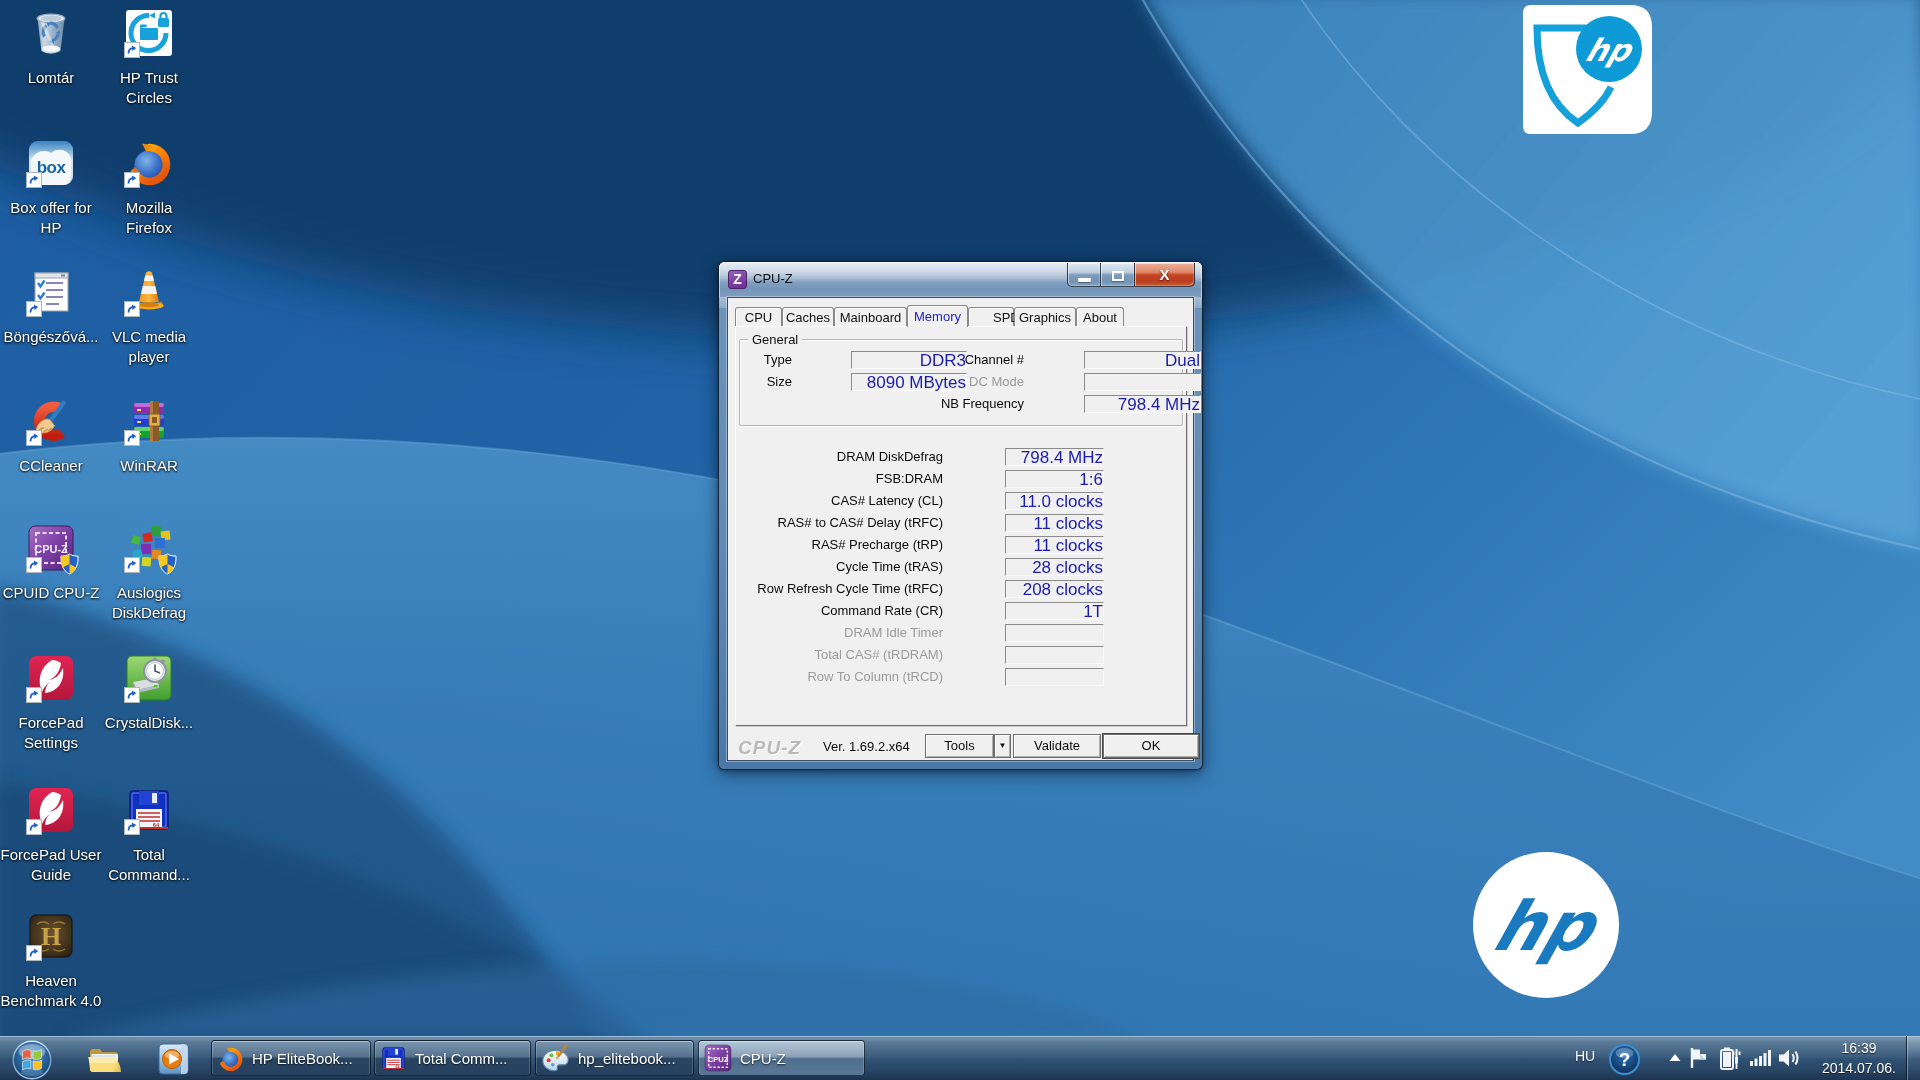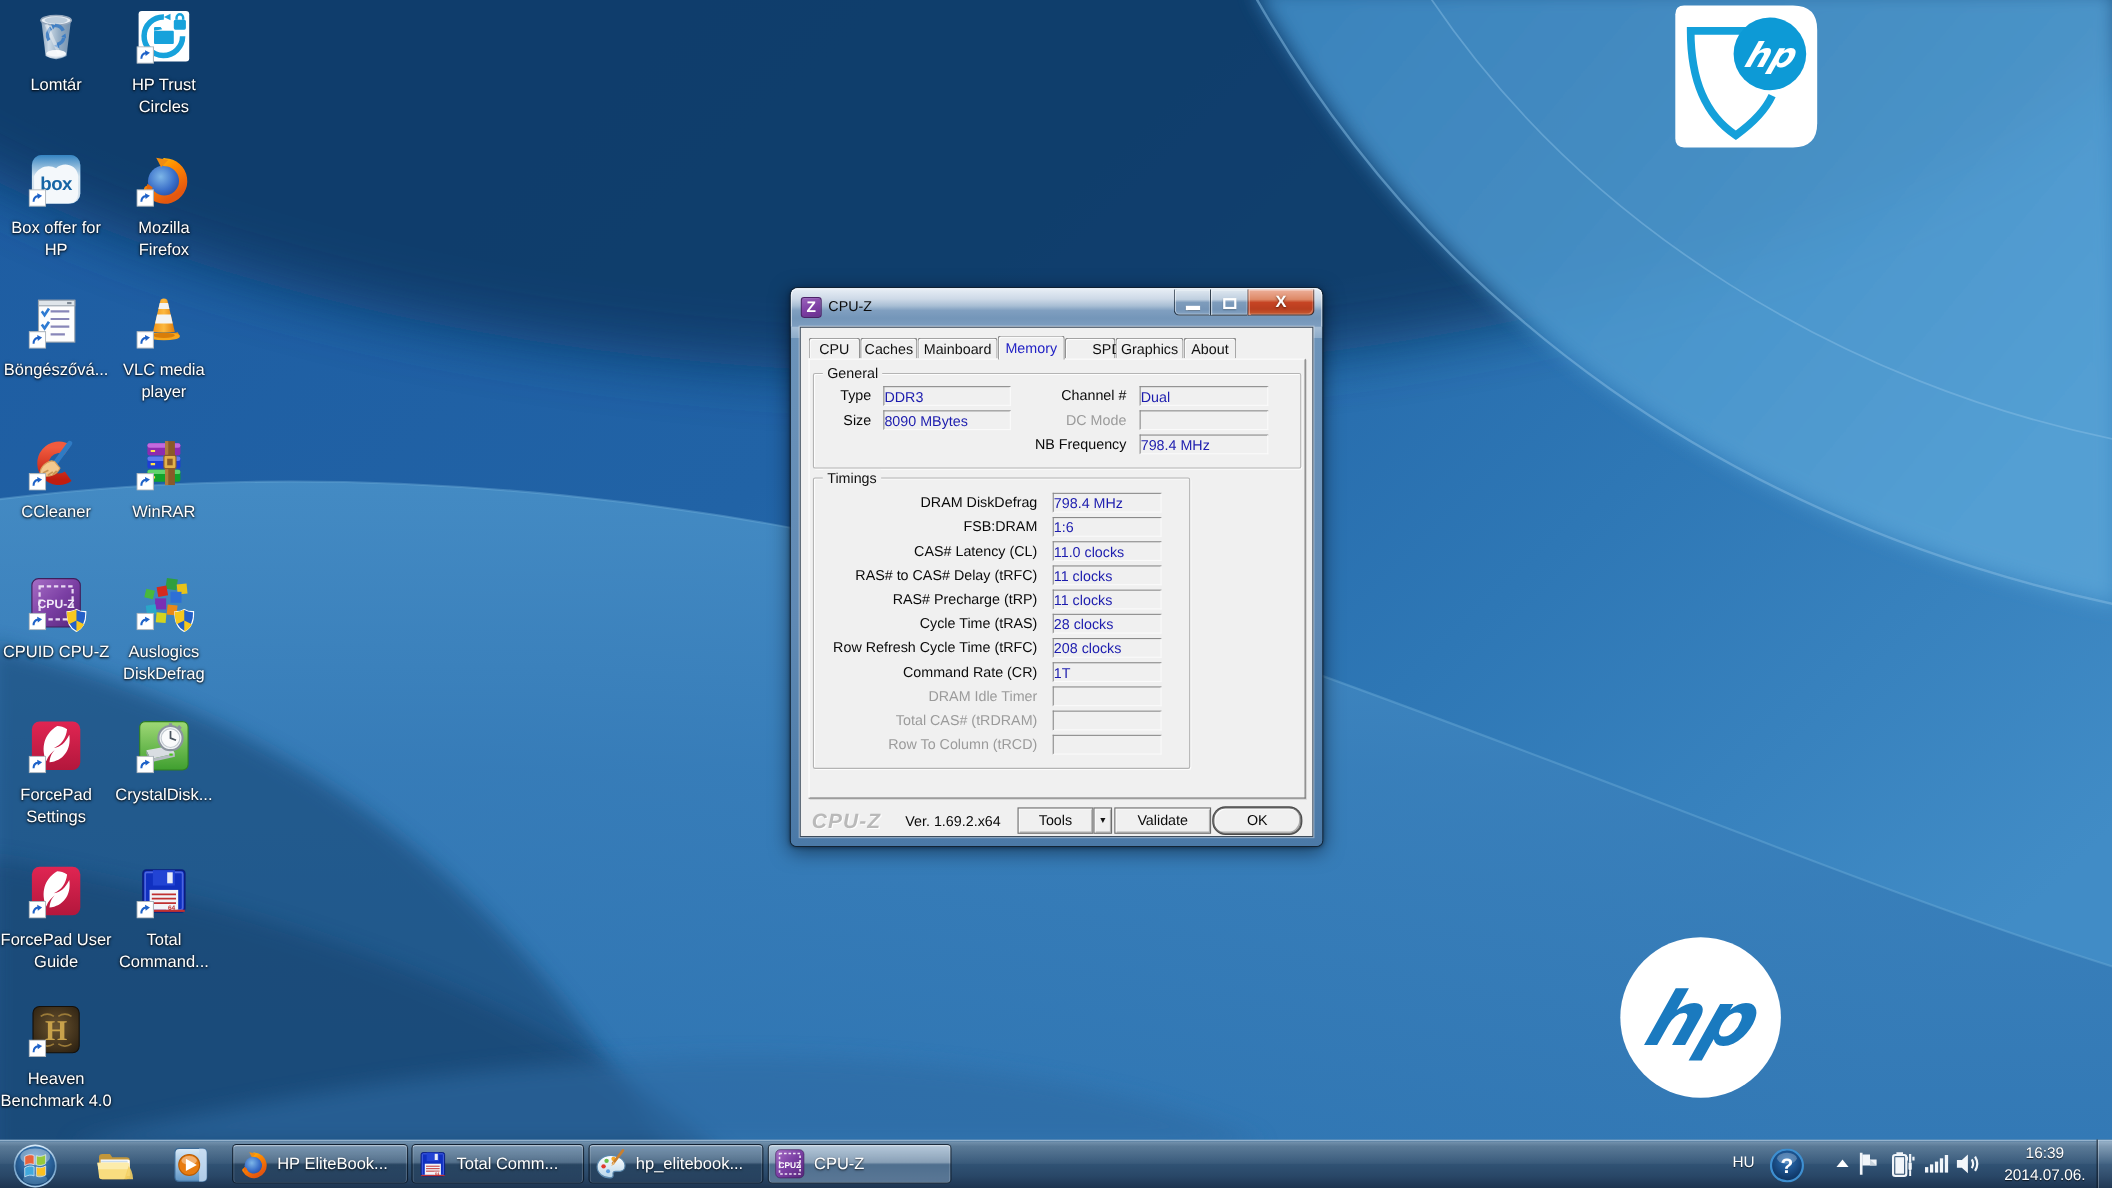--- a/index.html
+++ b/index.html
@@ -69,21 +69,21 @@
 
   .groupbox { position:absolute; border:1px solid #b4b4b4; border-radius:2px;
     box-shadow:inset 1px 1px 0 #fdfdfd, 1px 1px 0 #fdfdfd; }
   .groupbox .legend { position:absolute; left:8px; top:-8px; background:#f0f0f0; padding:0 4px;
     font-size:13px; color:#111; line-height:15px; }
 
   .flabel { position:absolute; font-size:13px; color:#0a0a0a; line-height:18px; text-align:right; white-space:nowrap; }
   .flabel.dis { color:#9b9b9b; }
   .fbox { position:absolute; height:18px; background:#f0f0f0;
     border:1px solid; border-color:#8a8a8a #fafafa #fafafa #8a8a8a;
-    font-size:13px; color:#1c1cae; text-align:left; line-height:17px; }
+    font-size:17px; color:#1c1cae; text-align:right; line-height:17px;margin-left:48px; }
 
   
   .cpuz-logo { position:absolute; left:10px; top:439px; font-size:19px; font-weight:bold;
     font-style:italic; color:#b9b9b9; letter-spacing:1px; text-shadow:1px 1px 0 #fdfdfd; }
   .version { position:absolute; left:95px; top:441px; font-size:13px; color:#0a0a0a; }
   .cbtn { position:absolute; top:436px; height:24px; background:#f0f0f0; border:1px solid #6e6e6e;
     box-shadow:inset 1px 1px 0 #fdfdfd, inset -1px -1px 0 #aeaeae;
     font-size:13px; color:#0a0a0a; text-align:center; line-height:22px; }
   .cbtn.default { box-shadow:inset 1px 1px 0 #fdfdfd, inset -1px -1px 0 #aeaeae, 0 0 0 1px #4a4a4a; }
   .drop-arrow { position:absolute; left:0; top:0; width:100%; text-align:center; font-size:8px;
@@ -576,23 +576,20 @@
       <div class="fbox" style="left:67px; top:24px; width:116px;">DDR3</div>
       <div class="flabel" style="left:14px; top:46px; width:42px;">Size</div>
       <div class="fbox" style="left:67px; top:46px; width:116px;">8090 MBytes</div>
       <div class="flabel" style="left:213px; top:24px; width:75px;">Channel #</div>
       <div class="fbox" style="left:300px; top:24px; width:117px;">Dual</div>
       <div class="flabel dis" style="left:213px; top:46px; width:75px;">DC Mode</div>
       <div class="fbox" style="left:300px; top:46px; width:117px;"></div>
       <div class="flabel" style="left:188px; top:68px; width:100px;">NB Frequency</div>
       <div class="fbox" style="left:300px; top:68px; width:117px;">798.4 MHz</div>
 
-      <div class="groupbox" style="left:3px; top:107px; width:343px; height:265px;">
-        <span class="legend">Timings</span>
-      </div>
       <div class="flabel" style="left:2px; top:121px; width:205px;">DRAM DiskDefrag</div>
       <div class="fbox" style="left:221px; top:121px; width:99px;">798.4 MHz</div>
       <div class="flabel" style="left:2px; top:143px; width:205px;">FSB:DRAM</div>
       <div class="fbox" style="left:221px; top:143px; width:99px;">1:6</div>
       <div class="flabel" style="left:2px; top:165px; width:205px;">CAS# Latency (CL)</div>
       <div class="fbox" style="left:221px; top:165px; width:99px;">11.0 clocks</div>
       <div class="flabel" style="left:2px; top:187px; width:205px;">RAS# to CAS# Delay (tRFC)</div>
       <div class="fbox" style="left:221px; top:187px; width:99px;">11 clocks</div>
       <div class="flabel" style="left:2px; top:209px; width:205px;">RAS# Precharge (tRP)</div>
       <div class="fbox" style="left:221px; top:209px; width:99px;">11 clocks</div>
@@ -610,21 +607,21 @@
       <div class="fbox" style="left:221px; top:341px; width:99px;"></div>
     </div>
 
     <div class="cpuz-logo">CPU-Z</div>
     <div class="version">Ver. 1.69.2.x64</div>
     <div class="cbtn" style="left:197px; width:69px;">Tools</div>
     <div class="cbtn" style="left:266px; width:17px;">
         <span class="drop-arrow">▼</span>
       </div>
     <div class="cbtn" style="left:285px; width:88px;">Validate</div>
-    <div class="cbtn default" style="left:375px; width:80px;border-radius:11px;">OK</div>
+    <div class="cbtn default" style="left:375px; width:96px;">OK</div>
   </div>
 </div>
 
 <div id="taskbar">
   <svg class="trayicon" style="left:11px; top:3px;" width="42" height="42" viewBox="0 0 42 42">
     <defs>
       <radialGradient id="orbg" cx="0.5" cy="0.35" r="0.72">
         <stop offset="0" stop-color="#5898d0"></stop>
           <stop offset="0.55" stop-color="#2a639c"></stop>
           <stop offset="1" stop-color="#143c66"></stop>

